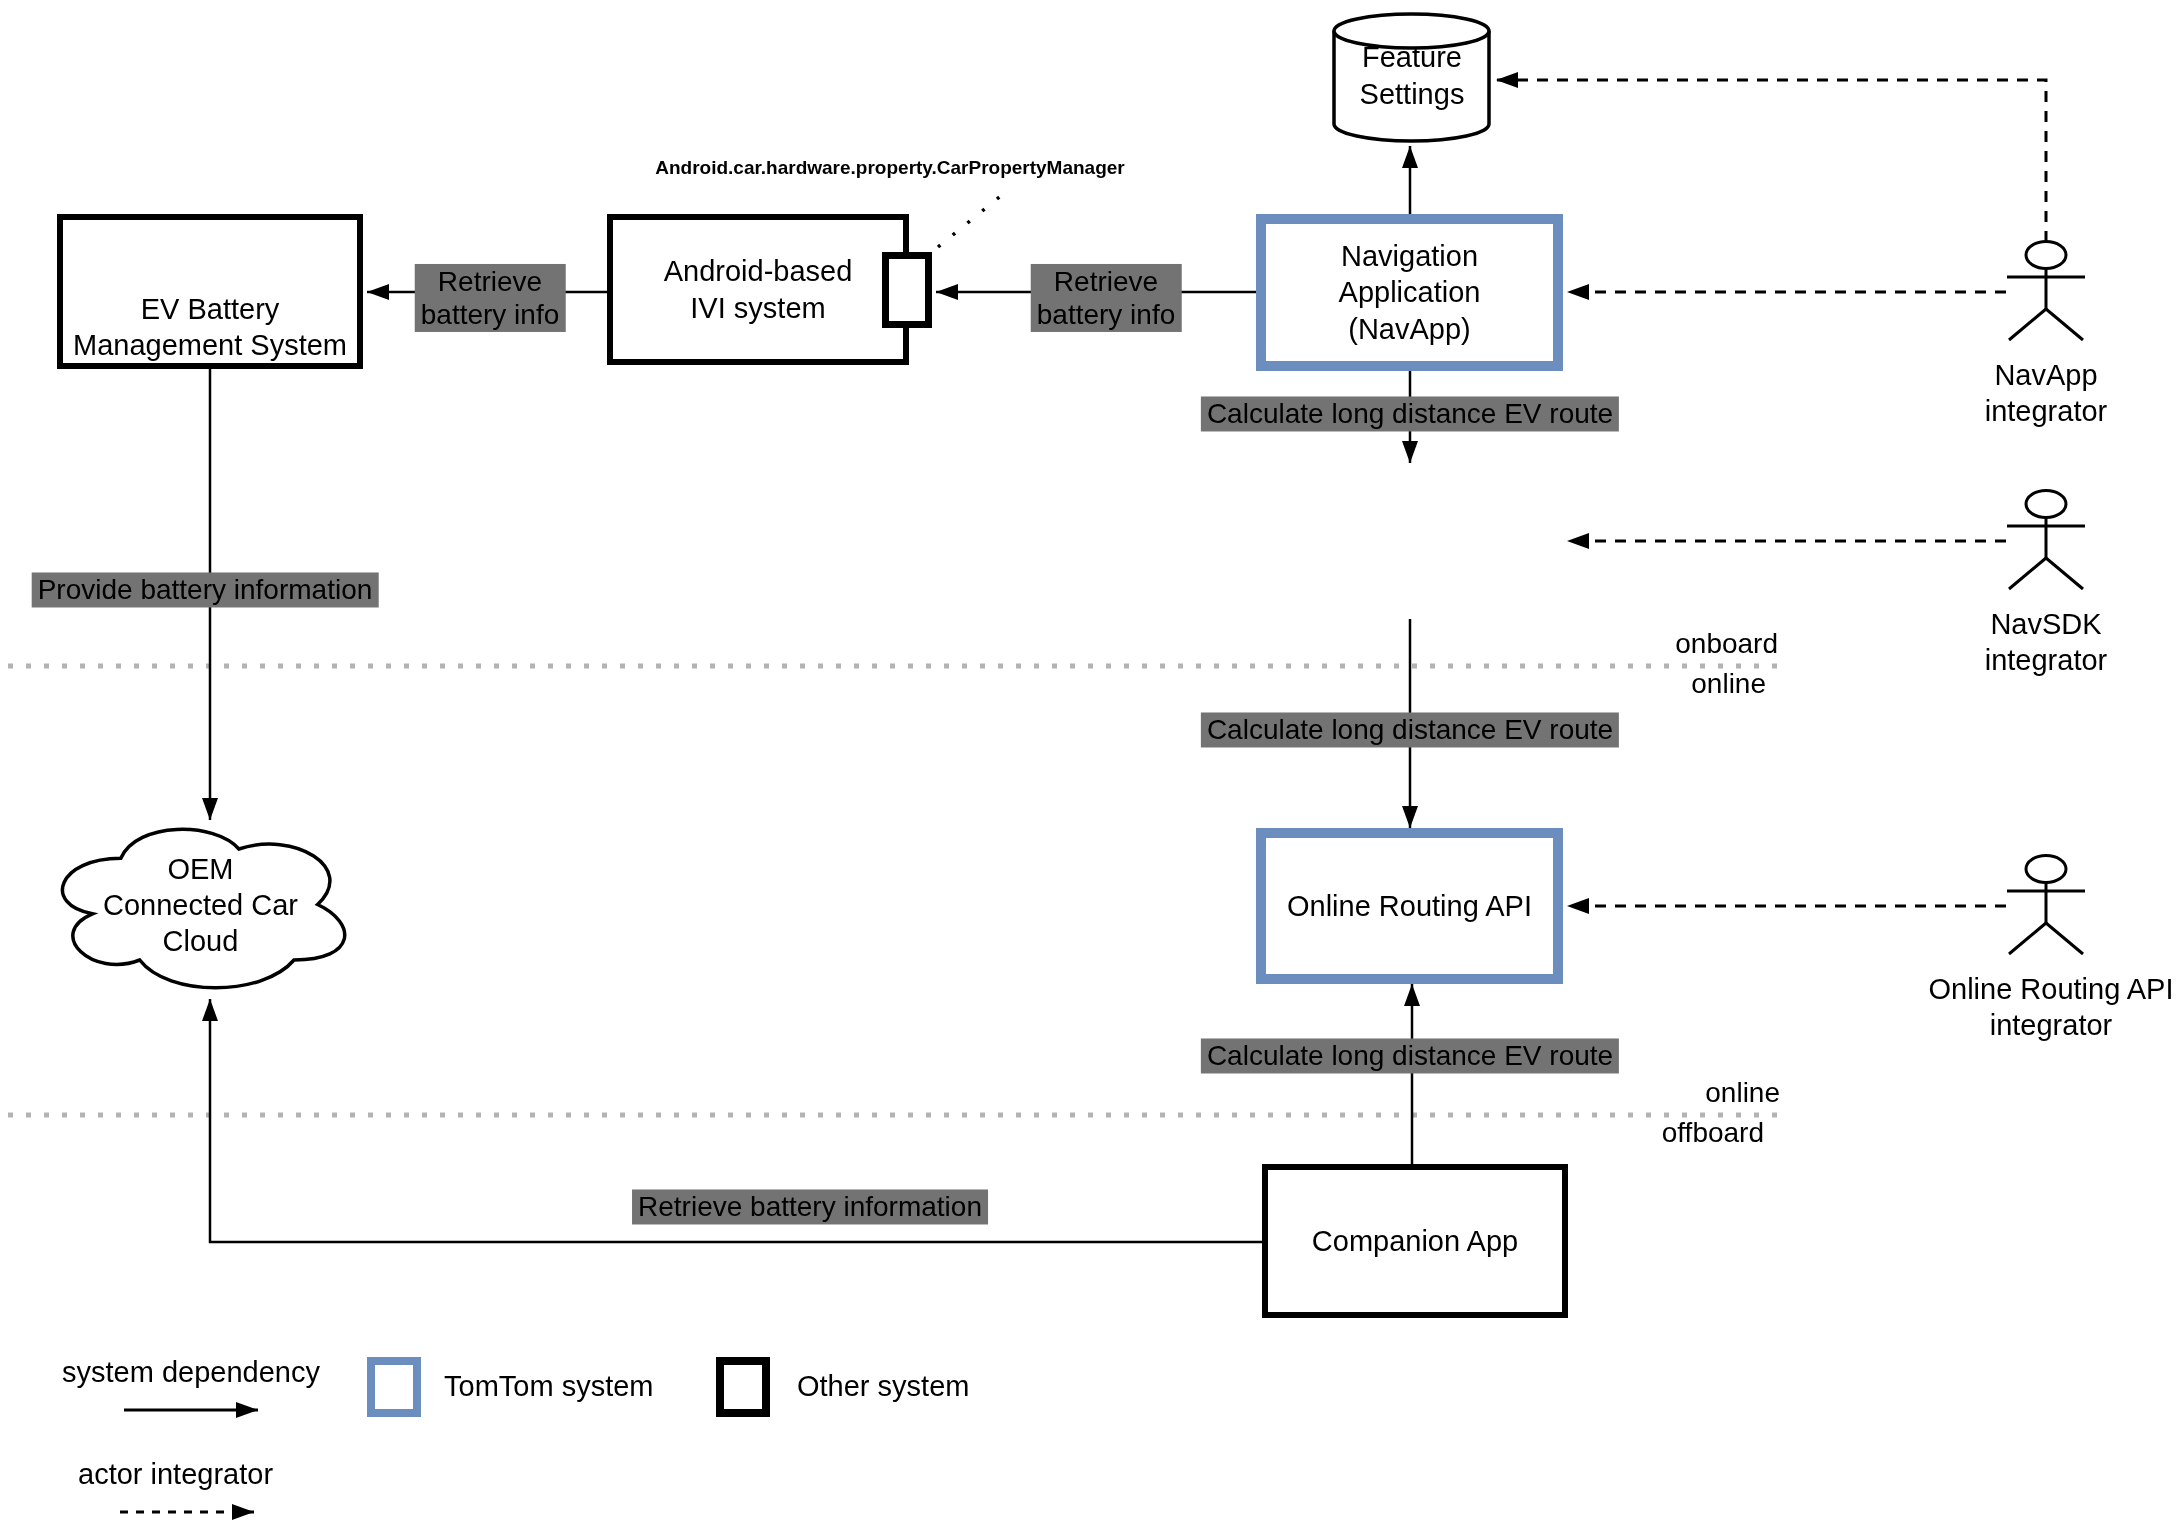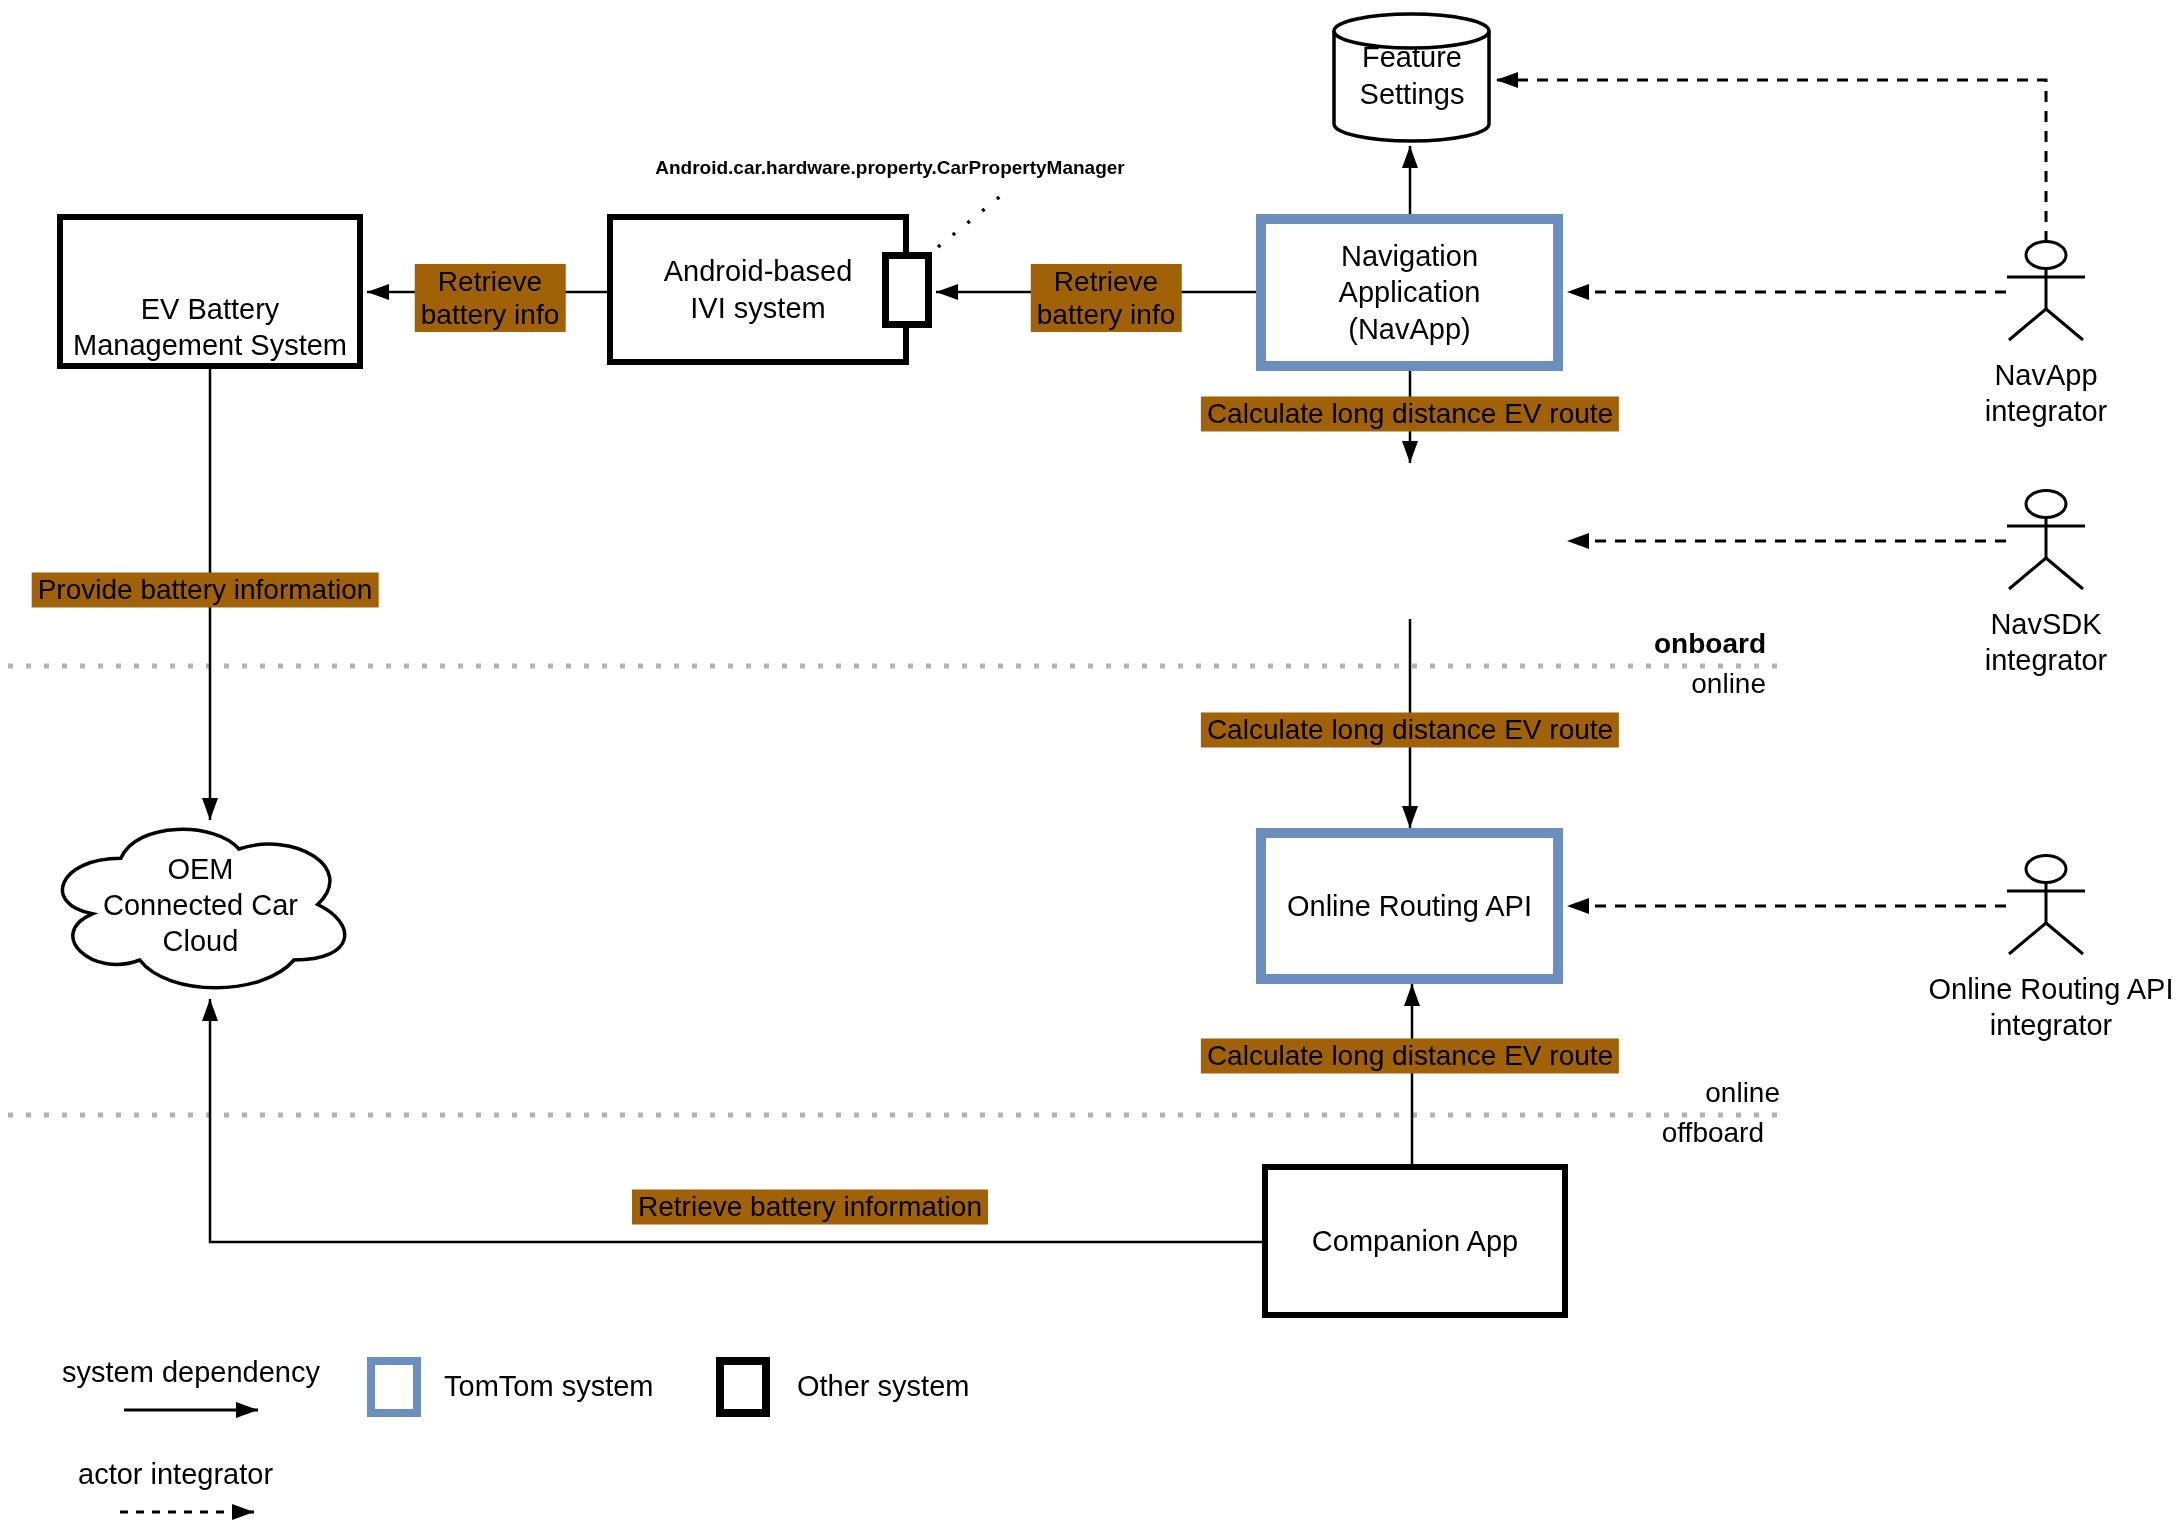--- a/index.html
+++ b/index.html
@@ -19,21 +19,21 @@
     white-space:pre-line; text-align:center; font-size:29px; line-height:1.25;
   }
   .shape-label, .actor-label {
     position:absolute; display:flex; align-items:center; justify-content:center;
   }
   .port {
     position:absolute; box-sizing:border-box; background:#ffffff;
     border:7px solid #000000;
   }
   .elabel {
-    position:absolute; transform:translate(-50%,-50%); background:#a16207;
+    position:absolute; transform:translate(-50%,-50%); background:#737373;
     white-space:pre-line; text-align:center; font-size:28px; line-height:1.18;
     padding:1px 6px;
   }
   .annotation {
     position:absolute; transform:translate(-50%,-50%); font-size:19px;
     white-space:nowrap;
     font-weight:bold;
   }
   .sep-label {
     position:absolute; font-size:28px; text-align:right; white-space:nowrap;
@@ -165,21 +165,21 @@
   <div class="elabel" style="left:490px; top:298px;">Retrieve
 battery info</div>
   <div class="elabel" style="left:1106px; top:298px;">Retrieve
 battery info</div>
   <div class="elabel" style="left:1410px; top:414px;">Calculate long distance EV route</div>
   <div class="elabel" style="left:1410px; top:730px;">Calculate long distance EV route</div>
   <div class="elabel" style="left:1410px; top:1056px;">Calculate long distance EV route</div>
   <div class="elabel" style="left:205px; top:590px;">Provide battery information</div>
   <div class="elabel" style="left:810px; top:1207px;">Retrieve battery information</div>
 
-  <div class="sep-label" style="right:414px; top:628px;font-weight:bold;">onboard</div>
+  <div class="sep-label" style="right:402px; top:628px;">onboard</div>
   <div class="sep-label" style="right:414px; top:668px;">online</div>
   <div class="sep-label" style="right:400px; top:1077px;">online</div>
   <div class="sep-label" style="right:416px; top:1117px;">offboard</div>
 
   <div class="legend-text" style="left:62px; top:1356px;">system dependency</div>
   <div class="swatch blue" style="left:367px; top:1357px;"></div>
   <div class="legend-text" style="left:444px; top:1370px;">TomTom system</div>
   <div class="swatch black" style="left:716px; top:1357px;"></div>
   <div class="legend-text" style="left:797px; top:1370px;">Other system</div>
   <div class="legend-text" style="left:78px; top:1458px;">actor integrator</div>

